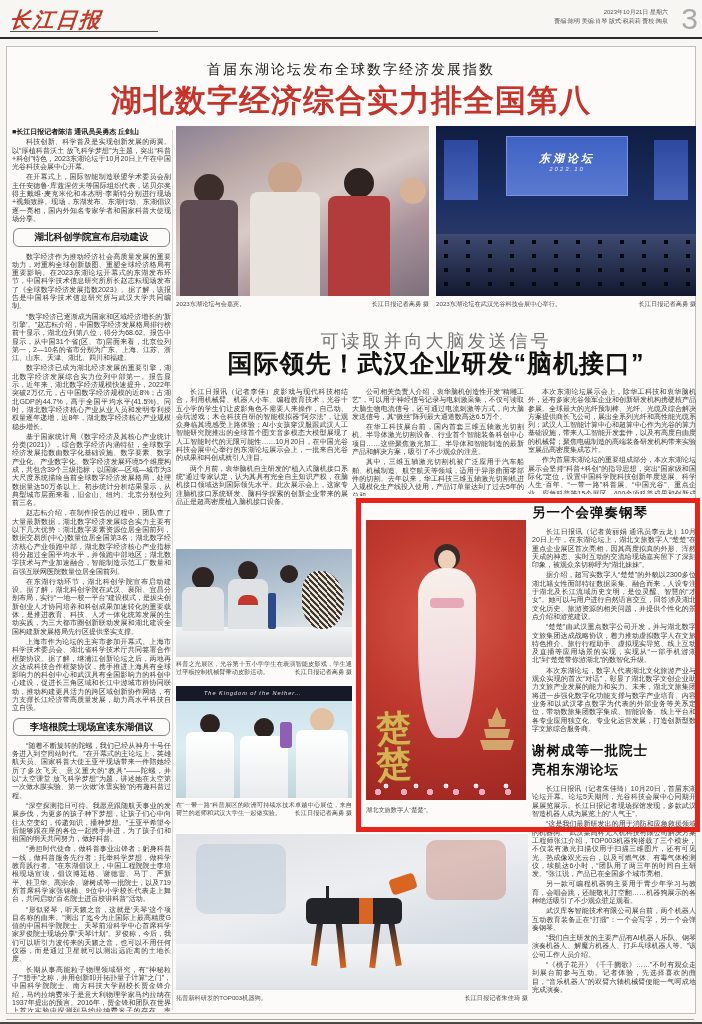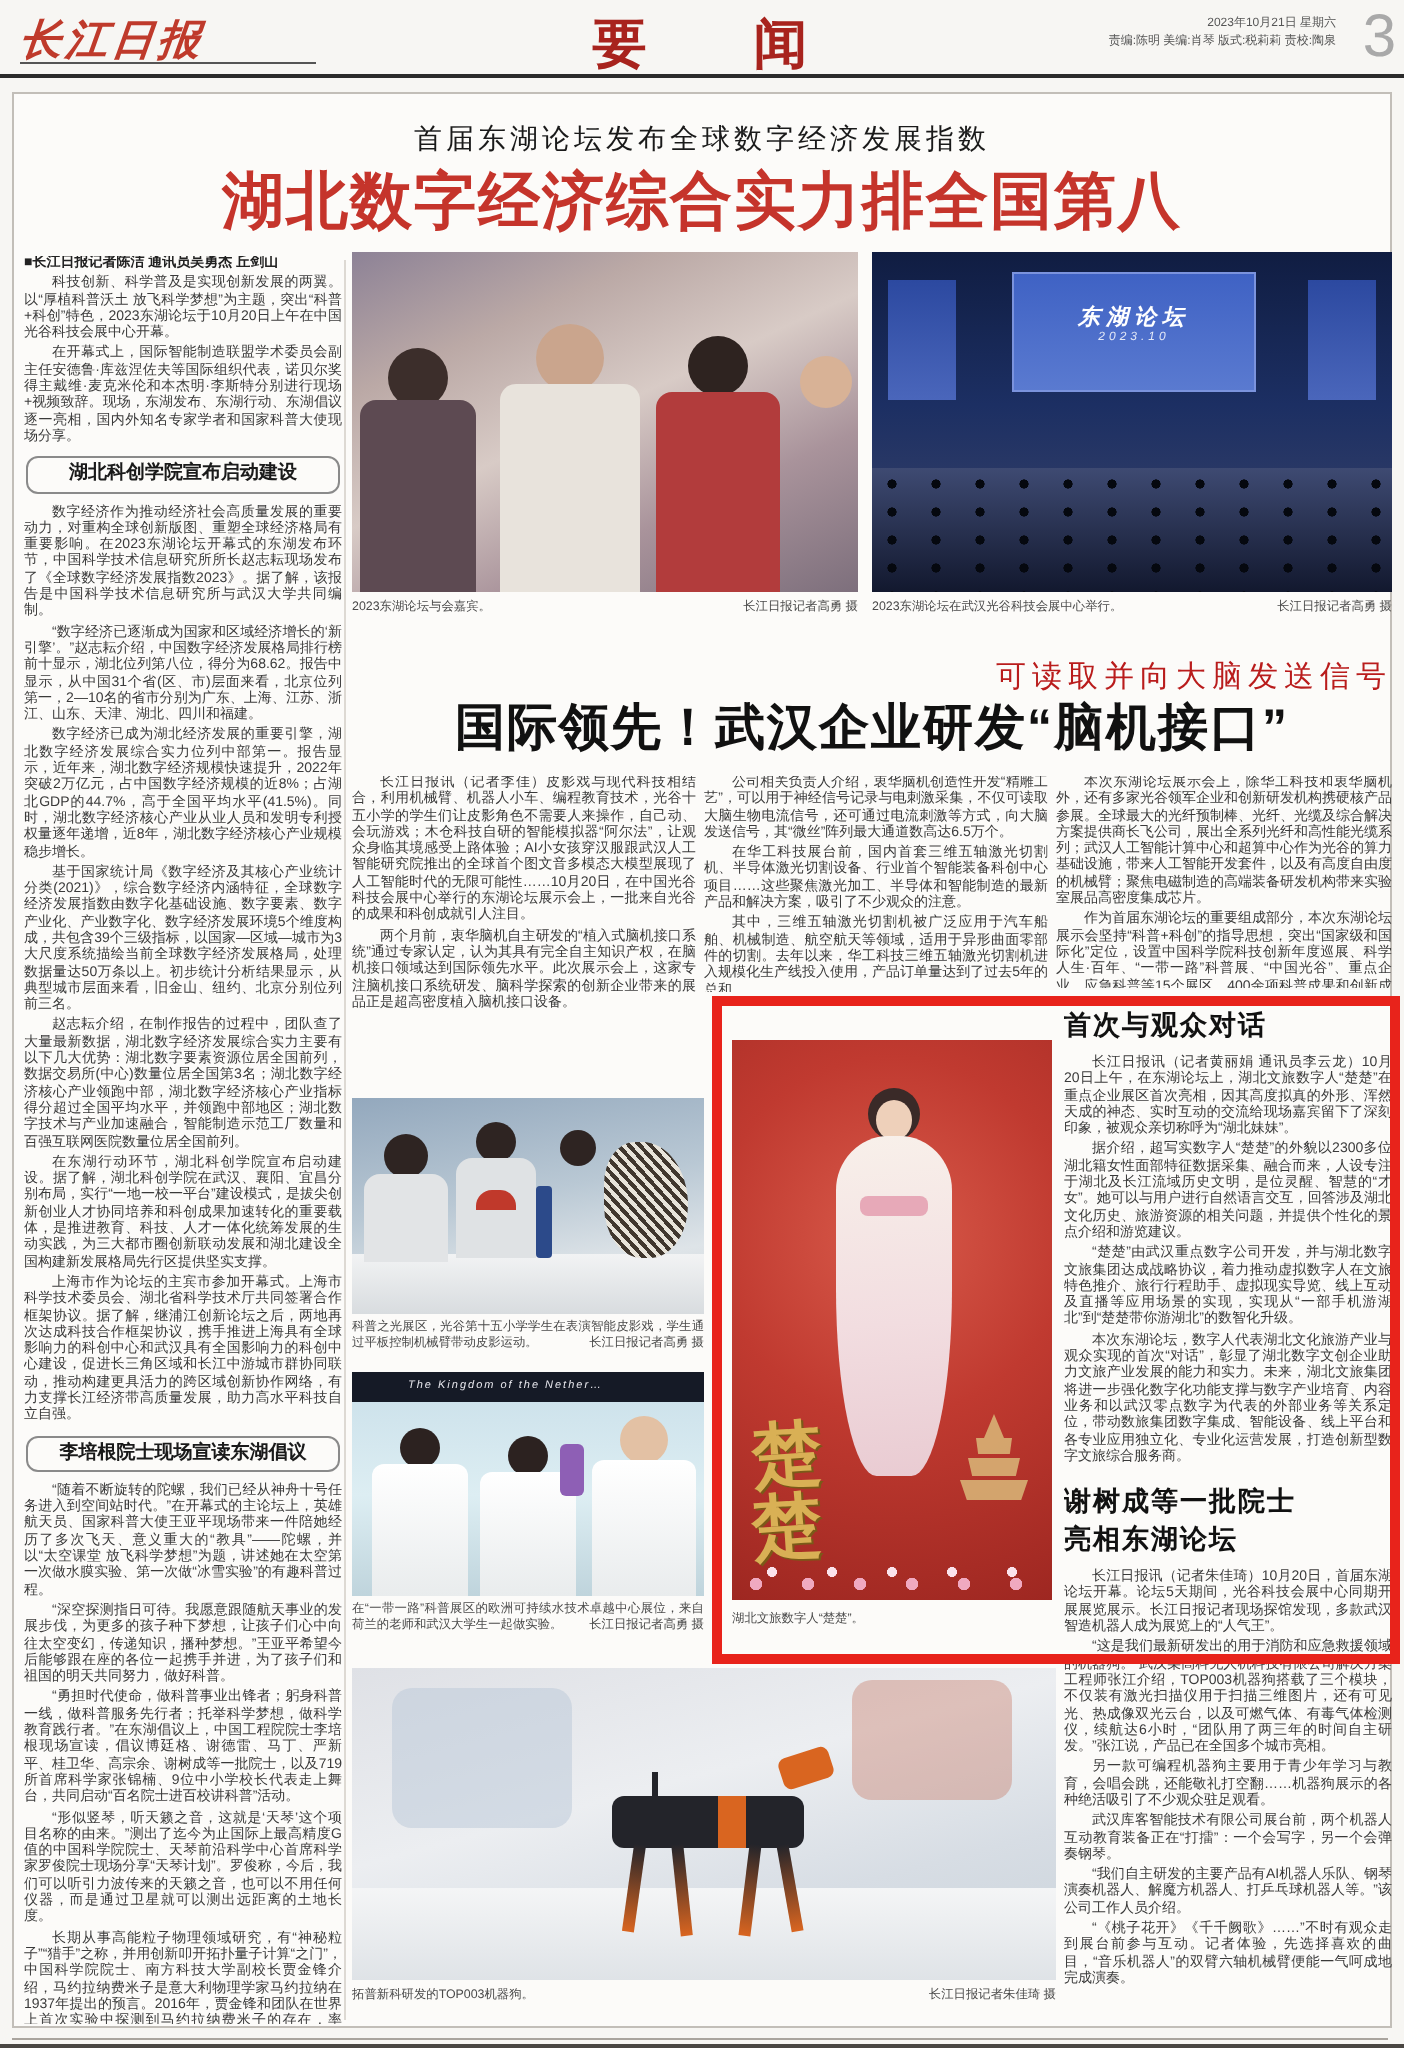--- a/index.html
+++ b/index.html
@@ -14,21 +14,21 @@
         text-indent:22px;text-align:center;font-family:"DejaVu Serif",serif;}
   .head-info{font-size:6px;line-height:9px;color:#555;text-align:right;}
   .page-num{font-size:30px;color:#a9a9a9;font-weight:normal;text-align:right;}
   .head-rule{background:#2b2b2b;}
   
   .frame{border:1px solid #c2beb8;background:#fcfbf9;}
   .vrule{background:#ddd9d3;width:1px;}
   
   .kicker{font-size:14px;color:#1a1a1a;text-align:center;letter-spacing:2px;}
   .headline-red{font-size:31px;font-weight:bold;color:#c5342b;text-align:center;letter-spacing:1px;}
-  .kicker2{font-size:15px;color:#b91c1c;text-align:right;letter-spacing:3px;}
+  .kicker2{font-size:18px;color:#737373;text-align:center;letter-spacing:3px;}
   .headline-black{font-size:25px;font-weight:bold;color:#111;text-align:center;letter-spacing:1px;}
   
   .bodycol{font-size:7px;line-height:8.3px;text-align:justify;color:#3a3a3a;overflow:hidden;}
   .bodycol p{margin:0 0 2px 0;text-indent:2em;}
   .byline{font-weight:bold;color:#222;text-indent:0 !important;}
   .subhead{font-weight:bold;font-size:9.5px;color:#1a1a1a;text-align:center;
         border:1px solid #8a8a8a;border-radius:6px;padding:4px 2px;margin:5px 1px 6px 1px;}
   .colhead{font-weight:bold;font-size:13.5px;line-height:19px;color:#111;letter-spacing:1px;}
   
   .cap{font-size:6.2px;line-height:8px;color:#4a4a4a;display:flex;justify-content:space-between;}
@@ -72,21 +72,20 @@
   .footer-rule{border-top:1px solid #a9a49d;}
   .footer-dark{background:#4a4743;}
 </style>
 </head>
 <body>
 
 <div id="page">
 
   <div class="abs logo" style="left:10px;top:6px;">长江日报</div>
   <div class="abs logo-rule" style="left:10px;top:31px;width:148px;"></div>
-  <div class="abs section-title" style="left:230px;top:4px;width:240px;">要 闻</div>
   <div class="abs head-info" style="left:490px;top:8px;width:178px;">
     <div>2023年10月21日 星期六</div>
     <div>责编:陈明 美编:肖琴 版式:税莉莉 责校:陶泉</div>
   </div>
   <div class="abs page-num" style="left:668px;top:2px;width:30px;">3</div>
   <div class="abs head-rule" style="left:0;top:37px;width:702px;height:2px;"></div>
 
   <div class="abs frame" style="left:6px;top:46px;width:688px;height:966px;"></div>
   <div class="abs vrule" style="left:172px;top:130px;height:880px;"></div>
 
@@ -218,21 +217,21 @@
     </div>
     <div class="tower" style="right:12px;bottom:50px;width:34px;height:10px;clip-path:polygon(10% 100%,90% 100%,100% 0,0 0);"></div>
     <div class="tower" style="right:16px;bottom:62px;width:26px;height:9px;clip-path:polygon(8% 100%,92% 100%,100% 0,0 0);"></div>
     <div class="tower" style="right:20px;bottom:73px;width:18px;height:8px;clip-path:polygon(6% 100%,94% 100%,100% 0,0 0);"></div>
     <div class="tower" style="right:24px;bottom:81px;width:10px;height:12px;clip-path:polygon(50% 0,100% 100%,0 100%);"></div>
     <div class="flowers"></div>
   </div>
   <div class="abs capblock" style="left:366px;top:806px;width:160px;">湖北文旅数字人“楚楚”。</div>
 
   <div class="abs bodycol" style="left:532px;top:503px;width:164px;height:510px;">
-    <div class="colhead" style="margin-bottom:6px;">首次与观众对话</div>
+    <div class="colhead" style="margin-bottom:6px;">另一个会弹奏钢琴</div>
     <p>长江日报讯（记者黄丽娟 通讯员李云龙）10月20日上午，在东湖论坛上，湖北文旅数字人“楚楚”在重点企业展区首次亮相，因其高度拟真的外形、浑然天成的神态、实时互动的交流给现场嘉宾留下了深刻印象，被观众亲切称呼为“湖北妹妹”。</p>
     <p>据介绍，超写实数字人“楚楚”的外貌以2300多位湖北籍女性面部特征数据采集、融合而来，人设专注于湖北及长江流域历史文明，是位灵醒、智慧的“才女”。她可以与用户进行自然语言交互，回答涉及湖北文化历史、旅游资源的相关问题，并提供个性化的景点介绍和游览建议。</p>
     <p>“楚楚”由武汉重点数字公司开发，并与湖北数字文旅集团达成战略协议，着力推动虚拟数字人在文旅特色推介、旅行行程助手、虚拟现实导览、线上互动及直播等应用场景的实现，实现从“一部手机游湖北”到“楚楚带你游湖北”的数智化升级。</p>
     <p>本次东湖论坛，数字人代表湖北文化旅游产业与观众实现的首次“对话”，彰显了湖北数字文创企业助力文旅产业发展的能力和实力。未来，湖北文旅集团将进一步强化数字化功能支撑与数字产业培育、内容业务和以武汉零点数字为代表的外部业务等关系定位，带动数旅集团数字集成、智能设备、线上平台和各专业应用独立化、专业化运营发展，打造创新型数字文旅综合服务商。</p>
     <div class="colhead" style="margin-top:8px;">谢树成等一批院士</div>
     <div class="colhead" style="margin-bottom:6px;">亮相东湖论坛</div>
     <p>长江日报讯（记者朱佳琦）10月20日，首届东湖论坛开幕。论坛5天期间，光谷科技会展中心同期开展展览展示。长江日报记者现场探馆发现，多款武汉智造机器人成为展览上的“人气王”。</p>
     <p>“这是我们最新研发出的用于消防和应急救援领域的机器狗。”武汉某高科无人机科技有限公司解决方案工程师张江介绍，TOP003机器狗搭载了三个模块，不仅装有激光扫描仪用于扫描三维图片，还有可见光、热成像双光云台，以及可燃气体、有毒气体检测仪，续航达6小时，“团队用了两三年的时间自主研发。”张江说，产品已在全国多个城市亮相。</p>
     <p>另一款可编程机器狗主要用于青少年学习与教育，会唱会跳，还能敬礼打空翻……机器狗展示的各种绝活吸引了不少观众驻足观看。</p>
     <p>武汉库客智能技术有限公司展台前，两个机器人互动教育装备正在“打擂”：一个会写字，另一个会弹奏钢琴。</p>

